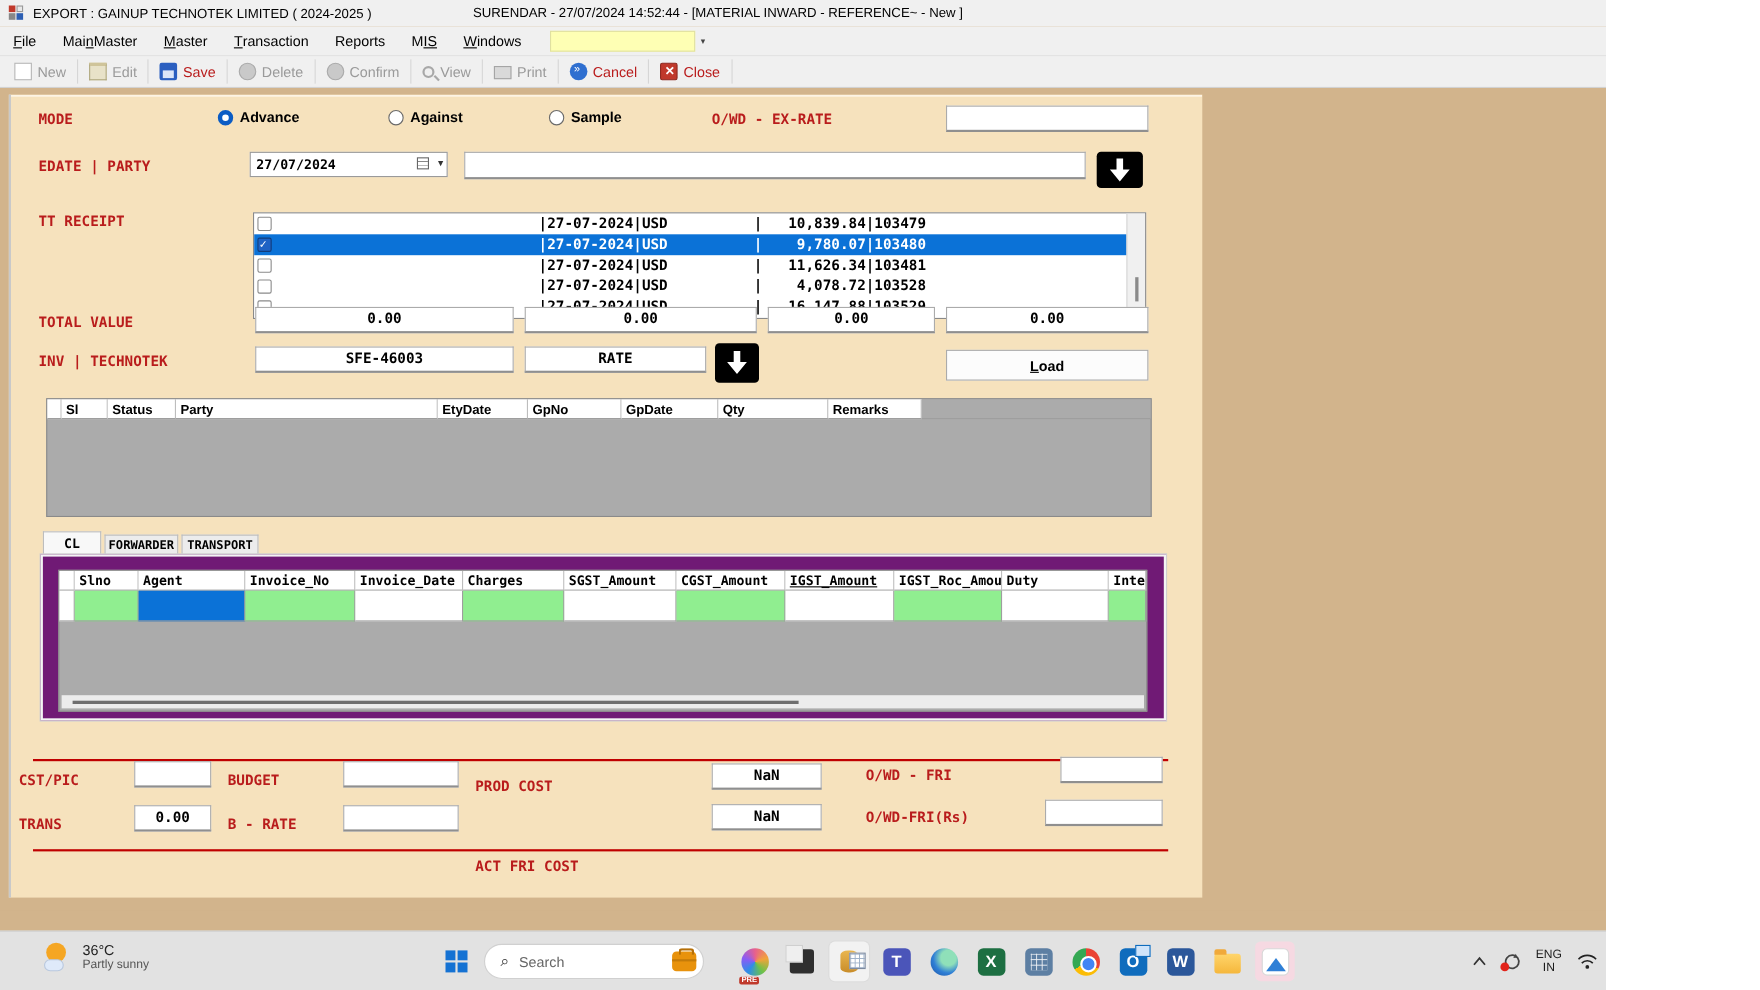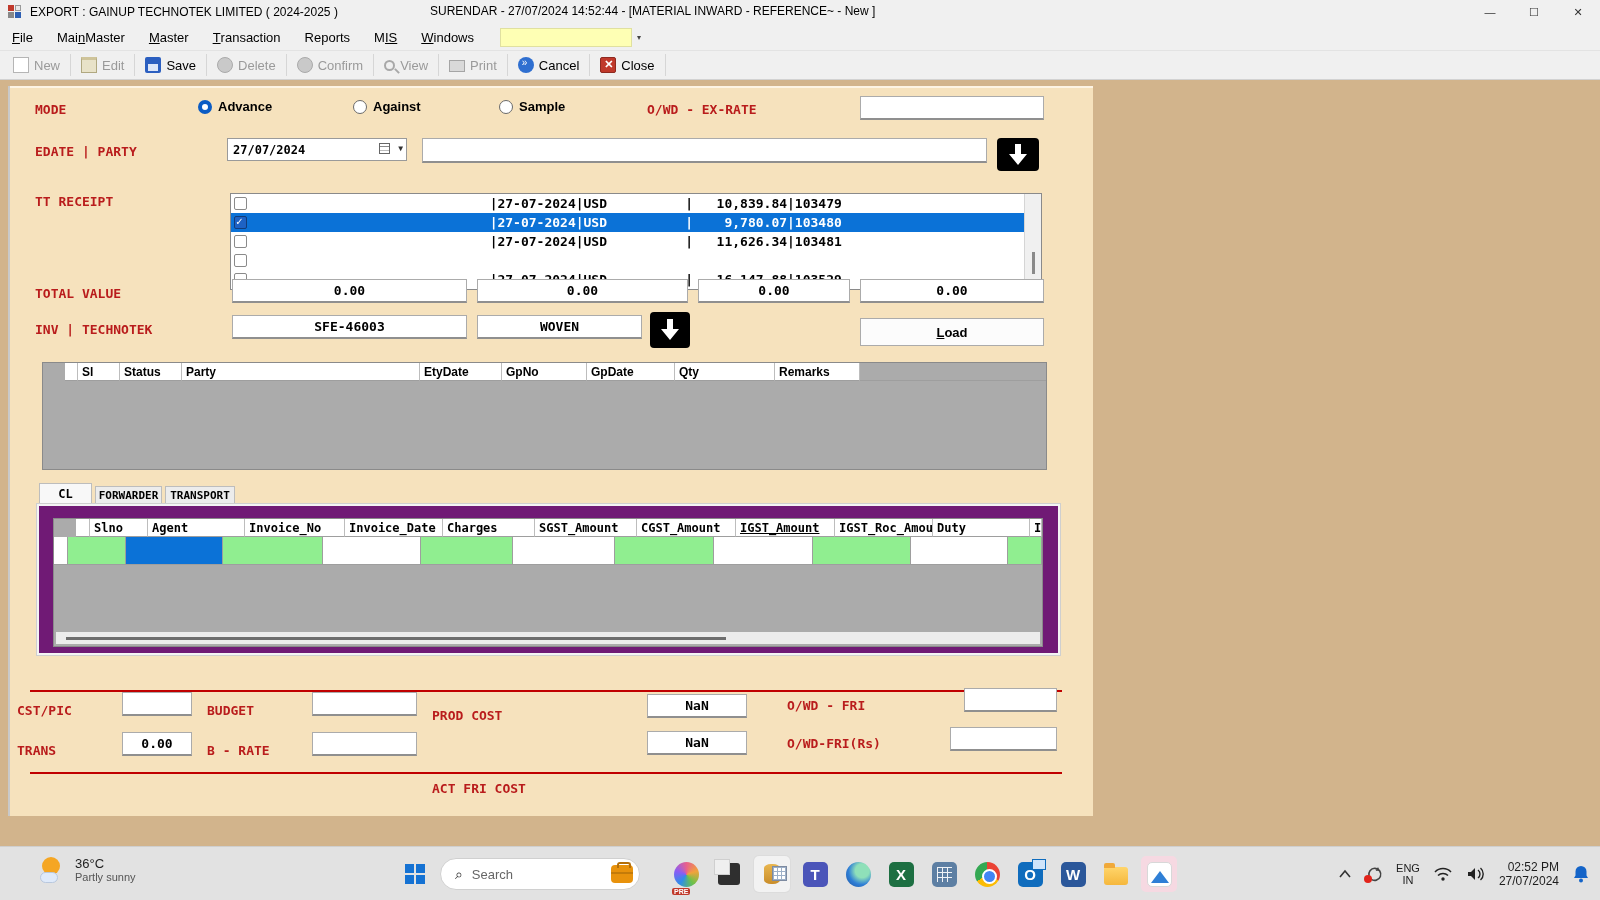--- a/index.html
+++ b/index.html
@@ -1,18 +1,18 @@
 <!DOCTYPE html>
 <html><head>
 <meta charset="utf-8">
 <style>
   * { margin:0; padding:0; box-sizing:border-box; }
   html,body { width:1600px; height:900px; }
   body { font-family:"Liberation Sans", sans-serif; }
-  .screen { position:relative; width:1600px; height:900px; background:#d2b48c; overflow:hidden; }
+  .screen { position:relative; width:1460px; height:900px; background:#d2b48c; overflow:hidden; }
   .abs { position:absolute; }
 
   
   .titlebar { position:absolute; left:0; top:0; width:1600px; height:24px; background:#f0f0f0; display:flex; align-items:center; font-size:12px; color:#000; }
   .app-icon { width:14px; height:14px; margin:0 8px 0 8px; display:grid; grid-template-columns:6px 6px; grid-template-rows:6px 6px; gap:1px; }
   .app-icon i { display:block; }
   .app-icon i:nth-child(1){background:#c0392b;} .app-icon i:nth-child(2){background:#e8e8e8; border:1px solid #999;}
   .app-icon i:nth-child(3){background:#888;} .app-icon i:nth-child(4){background:#2d5fb3;}
   .title-center { position:absolute; left:430px; top:4px; font-size:12px; }
   .win-controls { position:absolute; right:0; top:0; height:24px; display:flex; }
@@ -20,21 +20,21 @@
 
   
   .menubar { position:absolute; left:0; top:24px; width:1600px; height:26px; background:#f0f0f0; display:flex; align-items:center; font-size:13px; }
   .menu-item { padding:0 12px; height:22px; display:flex; align-items:center; }
   .menu-item .k { text-decoration:underline; }
   .quick-combo { margin-left:14px; width:132px; height:19px; background:#feffb4; border:1px solid #e0e0a0; }
   .combo-arrow { width:14px; height:19px; display:flex; align-items:center; justify-content:center; font-size:8px; color:#444; }
 
   
   .toolbar { position:absolute; left:0; top:50px; width:1600px; height:30px; background:#f0f0f0; border-top:1px solid #e3e3e3; border-bottom:1px solid #d2d2d2; display:flex; align-items:center; font-size:13px; padding-left:4px; }
-  .tbtn { display:flex; align-items:center; gap:5px; padding:0 9px; height:26px; color:#000000; }
+  .tbtn { display:flex; align-items:center; gap:5px; padding:0 9px; height:26px; color:#b91c1c; }
   .tbtn.disabled { color:#9a9a9a; }
   .tsep { width:1px; height:22px; background:#d6d6d6; margin:0 1px; }
   .ti { width:16px; height:16px; display:inline-block; position:relative; }
   .ti-new { background:#fff; border:1px solid #b5b5b5; }
   .ti-edit { background:#e8e2c8; border:1px solid #b0a880; border-top:3px solid #cfc49a; }
   .ti-save { background:#2b5fc0; border-radius:2px; }
   .ti-save::after{ content:""; position:absolute; left:3px; top:7px; width:10px; height:7px; background:#dce6f8; }
   .ti-round { background:#c9c9c9; border-radius:50%; border:1px solid #aaa; }
   .ti-view { border:2px solid #a8a8a8; border-radius:50%; width:11px; height:11px; }
   .ti-view::after { content:""; position:absolute; left:8px; top:8px; width:6px; height:2px; background:#a8a8a8; transform:rotate(45deg); }
@@ -66,21 +66,21 @@
   .ttlist { background:#fff; border:1px solid #8a8a8a; position:relative; overflow:hidden; }
   .ttrow { height:19px; display:flex; align-items:center; font-family:"DejaVu Sans Mono", monospace; font-size:13px; font-weight:bold; white-space:pre; color:#000; }
   .ttrow.selected { background:#0b72d7; color:#fff; }
   .cb { width:13px; height:13px; background:#fff; border:1px solid #8a8a8a; border-radius:2px; margin-left:3px; flex:0 0 13px; position:relative; }
   .cb.checked { background:#1e62c4; border-color:#123c7a; }
   .cb.checked::after { content:"✓"; position:absolute; left:1px; top:-2px; color:#fff; font-size:11px; font-weight:bold; }
   .vscroll { position:absolute; right:0; top:0; width:17px; height:100%; background:#f0f0f0; border-left:1px solid #d5d5d5; }
   .vthumb { position:absolute; left:7px; top:58px; width:3px; height:22px; background:#8a8a8a; }
 
   .grid { border:1px solid #8a8a8a; background:#ababab; }
-  .ghead { display:flex; height:18px;padding-left:22px; }
+  .ghead { display:flex; height:18px; }
   .gcell { background:#fff; border-right:1px solid #bdbdbd; border-bottom:1px solid #9e9e9e; font-size:12px; font-weight:bold; display:flex; align-items:center; padding-left:4px; overflow:hidden; white-space:nowrap; }
   .gcell.fill { background:#ababab; border-right:none; }
   .gcell.monoh { font-family:"DejaVu Sans Mono", monospace; font-size:12px; }
 
   .tab { position:absolute; background:#ececec; border:1px solid #bdbdbd; border-bottom:none; font-family:"DejaVu Sans Mono", monospace; font-size:11px; font-weight:bold; display:flex; align-items:center; justify-content:center; }
   .tab.active { background:#f8f8f8; font-size:12px; }
   .tabpanel { position:absolute; border:2px solid #f4f4f4; box-shadow:0 0 0 1px #cfcfcf; background:#701a75; }
 
   .g2row { display:flex; height:28px; }
   .g2c { border-right:1px solid #9e9e9e; border-bottom:1px solid #9e9e9e; }
@@ -289,36 +289,36 @@
         <svg width="22" height="24" viewBox="0 0 22 24">
             <path d="M8 1 h6 v10 h6 l-9 11 -9-11 h6 z" fill="#fff"></path>
           </svg>
       </div>
 
       <div class="abs flabel" style="left:25px;top:108px;">TT RECEIPT</div>
       <div class="abs ttlist" style="left:220px;top:84px;width:812px;height:97px;">
         <div class="ttrow"><span class="cb"></span><span>                               |27-07-2024|USD          |   10,839.84|103479</span></div>
         <div class="ttrow selected"><span class="cb checked"></span><span>                               |27-07-2024|USD          |    9,780.07|103480</span></div>
         <div class="ttrow"><span class="cb"></span><span>                               |27-07-2024|USD          |   11,626.34|103481</span></div>
-        <div class="ttrow"><span class="cb"></span></div>
+        <div class="ttrow"><span class="cb"></span><span>                               |27-07-2024|USD          |    4,078.72|103528</span></div>
         <div class="ttrow"><span class="cb"></span><span>                               |27-07-2024|USD          |   16,147.88|103529</span></div>
         <div class="vscroll">
             <span class="vthumb"></span>
           </div>
       </div>
 
       <div class="abs flabel" style="left:25px;top:200px;">TOTAL VALUE</div>
       <div class="abs tbox" style="left:222px;top:193px;width:235px;height:24px;">0.00</div>
       <div class="abs tbox" style="left:467px;top:193px;width:211px;height:24px;">0.00</div>
       <div class="abs tbox" style="left:688px;top:193px;width:152px;height:24px;">0.00</div>
       <div class="abs tbox" style="left:850px;top:193px;width:184px;height:24px;">0.00</div>
 
       <div class="abs flabel" style="left:25px;top:236px;">INV | TECHNOTEK</div>
       <div class="abs tbox" style="left:222px;top:229px;width:235px;height:24px;">SFE-46003</div>
-      <div class="abs tbox" style="left:467px;top:229px;width:165px;height:24px;">WOVEN</div>
+      <div class="abs tbox" style="left:467px;top:229px;width:165px;height:24px;">RATE</div>
       <div class="abs arrow-btn" style="left:640px;top:226px;width:40px;height:36px;">
         <svg width="22" height="24" viewBox="0 0 22 24">
             <path d="M8 1 h6 v10 h6 l-9 11 -9-11 h6 z" fill="#fff"></path>
           </svg>
       </div>
       <div class="abs datebox" style="left:688px;top:229px;width:152px;height:22px;">
         <span>27/07/2024</span>
         <span class="cal-ic"></span>
         <span class="dd-ar">▼</span>
       </div>

